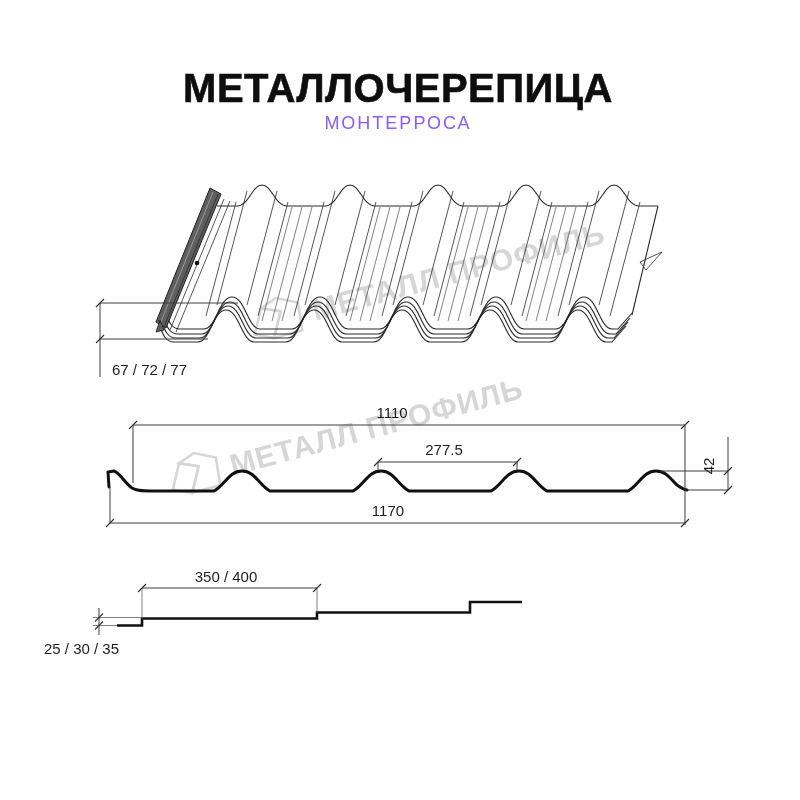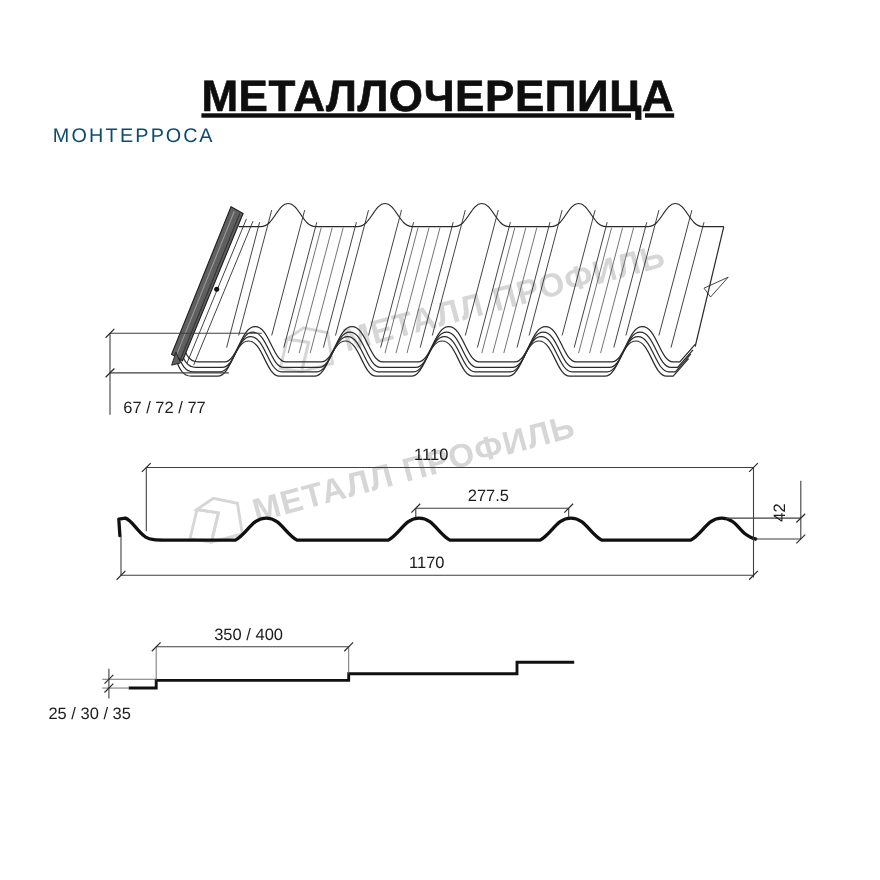--- a/index.html
+++ b/index.html
@@ -1,23 +1,23 @@
 <!DOCTYPE html>
 <html><head>
 <meta charset="utf-8">
 <style>
   html,body{margin:0;padding:0;background:#fff;}
   #page{position:relative;width:800px;height:800px;background:#fff;overflow:hidden;
         font-family:"Liberation Sans",sans-serif;}
   
   .title{position:absolute;left:48px;top:66px;width:700px;text-align:center;
          font-size:40px;font-weight:700;letter-spacing:.5px;color:#0e0e0e;
-         -webkit-text-stroke:.6px #0e0e0e;z-index:3;text-decoration:underline;}
-  .subtitle{position:absolute;left:48px;top:113px;width:700px;
-         font-size:18px;font-weight:400;letter-spacing:2px;color:#0c4a6e;z-index:3;}
+         -webkit-text-stroke:.6px #0e0e0e;z-index:3;}
+  .subtitle{position:absolute;left:48px;top:113px;width:700px;text-align:center;
+         font-size:18px;font-weight:400;letter-spacing:2px;color:#8b5cf6;z-index:3;}
   
   .wm{position:absolute;display:flex;align-items:center;gap:9px;z-index:1;
       color:#d6d6d6;font-weight:700;font-size:30px;letter-spacing:1px;
       white-space:nowrap;transform:rotate(-15deg);transform-origin:left bottom;}
   .wm svg{flex:0 0 auto;}
   #wm1{left:256px;top:303px;}
   #wm2{left:174px;top:458px;}
   
   svg.sheet{position:absolute;left:0;top:0;z-index:2;}
   .thin  {stroke:#3f3f3f;stroke-width:1;fill:none;}

